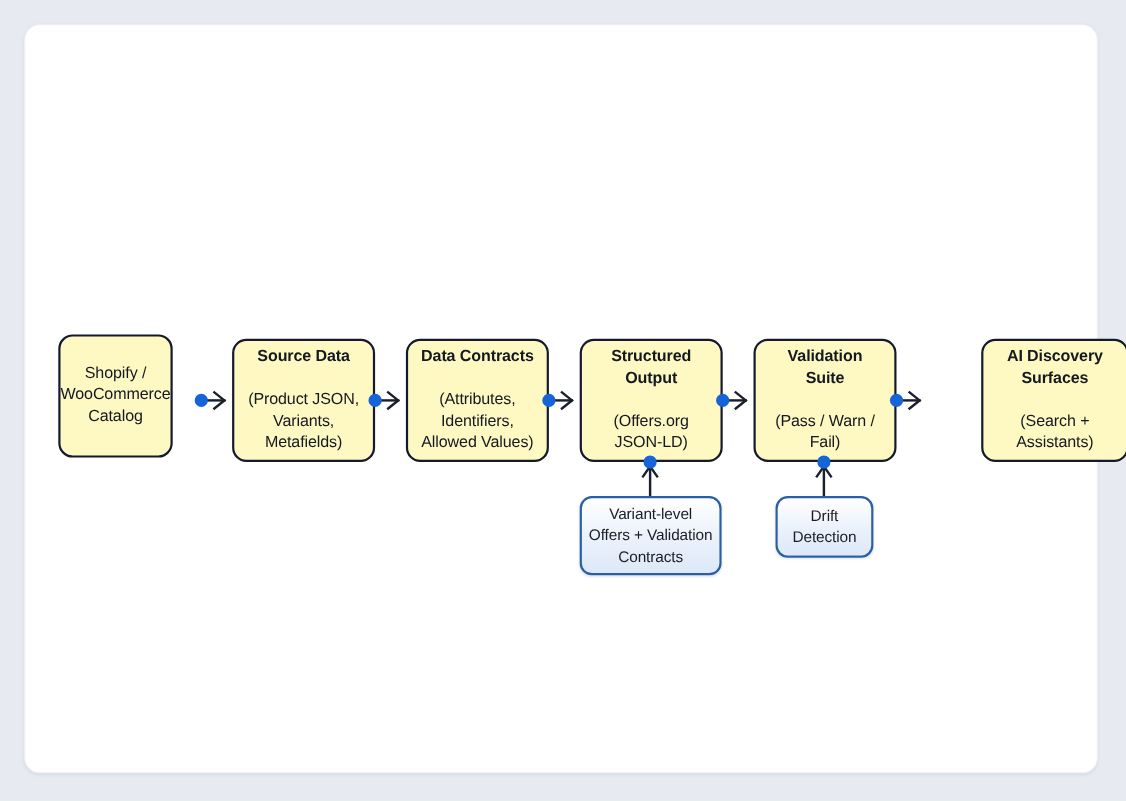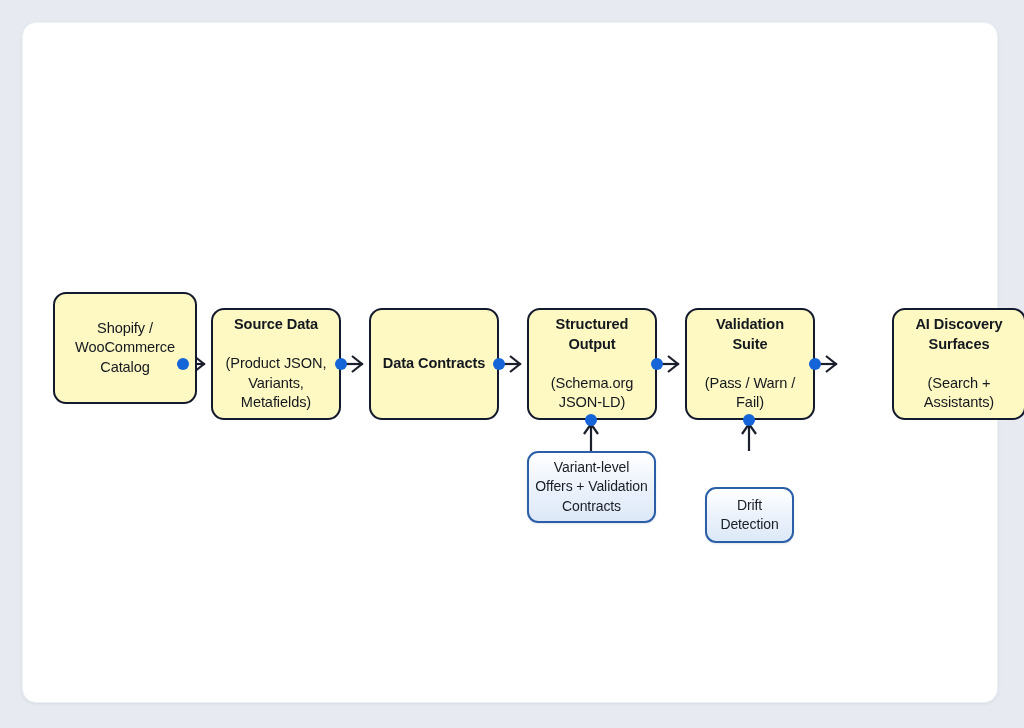--- a/index.html
+++ b/index.html
@@ -140,48 +140,51 @@
         <polyline points="826,356 836,364 826,372" stroke-linejoin="miter"></polyline>
 
         <line x1="591" y1="451" x2="591" y2="424"></line>
         <polyline points="584,434 591,424 598,434" stroke-linejoin="miter"></polyline>
 
         <line x1="749" y1="451" x2="749" y2="424"></line>
         <polyline points="742,434 749,424 756,434" stroke-linejoin="miter"></polyline>
       </g>
     </svg>
 
-    <div class="node plain" style="left:53px; top:292px; width:144px; height:112px;">
+    <div class="node plain" style="left:53px; top:304px; width:104px; height:112px;">
       <div class="node-text">
         <span class="node-title" style="font-weight:normal">Shopify /
 WooCommerce
 Catalog</span>
       </div>
     </div>
 
     <div class="node" style="left:211px; top:308px; width:130px; height:112px;">
       <div class="node-text">
         <span class="node-title">Source Data</span>
         <span class="node-sub">(Product JSON,
 Variants,
 Metafields)</span>
       </div>
     </div>
 
     <div class="node" style="left:369px; top:308px; width:130px; height:112px;">
       <div class="node-text">
         <span class="node-title">Data Contracts</span>
+        <span class="node-sub">(Attributes,
+Identifiers,
+Allowed Values)</span>
       </div>
     </div>
 
     <div class="node" style="left:527px; top:308px; width:130px; height:112px;">
       <div class="node-text">
         <span class="node-title">Structured
 Output</span>
-        <span class="node-sub">(Schema.org
+        <span class="node-sub">(Offers.org
 JSON-LD)</span>
       </div>
     </div>
 
     <div class="node" style="left:685px; top:308px; width:130px; height:112px;">
       <div class="node-text">
         <span class="node-title">Validation
 Suite</span>
         <span class="node-sub">(Pass / Warn /
 Fail)</span>
@@ -196,21 +199,21 @@
 Assistants)</span>
       </div>
     </div>
 
     <div class="accent-node" style="left:527px; top:451px; width:129px; height:72px;">
       <div class="node-text">Variant-level
 Offers + Validation
 Contracts</div>
     </div>
 
-    <div class="accent-node" style="left:705px; top:451px; width:89px; height:56px;margin-top:36px;">
+    <div class="accent-node" style="left:705px; top:451px; width:89px; height:56px;">
       <div class="node-text">Drift
 Detection</div>
     </div>
 
     <div class="dot" style="left:177px; top:358px;"></div>
     <div class="dot" style="left:335px; top:358px;"></div>
     <div class="dot" style="left:493px; top:358px;"></div>
     <div class="dot" style="left:651px; top:358px;"></div>
     <div class="dot" style="left:809px; top:358px;"></div>
     <div class="dot" style="left:585px; top:414px;"></div>

